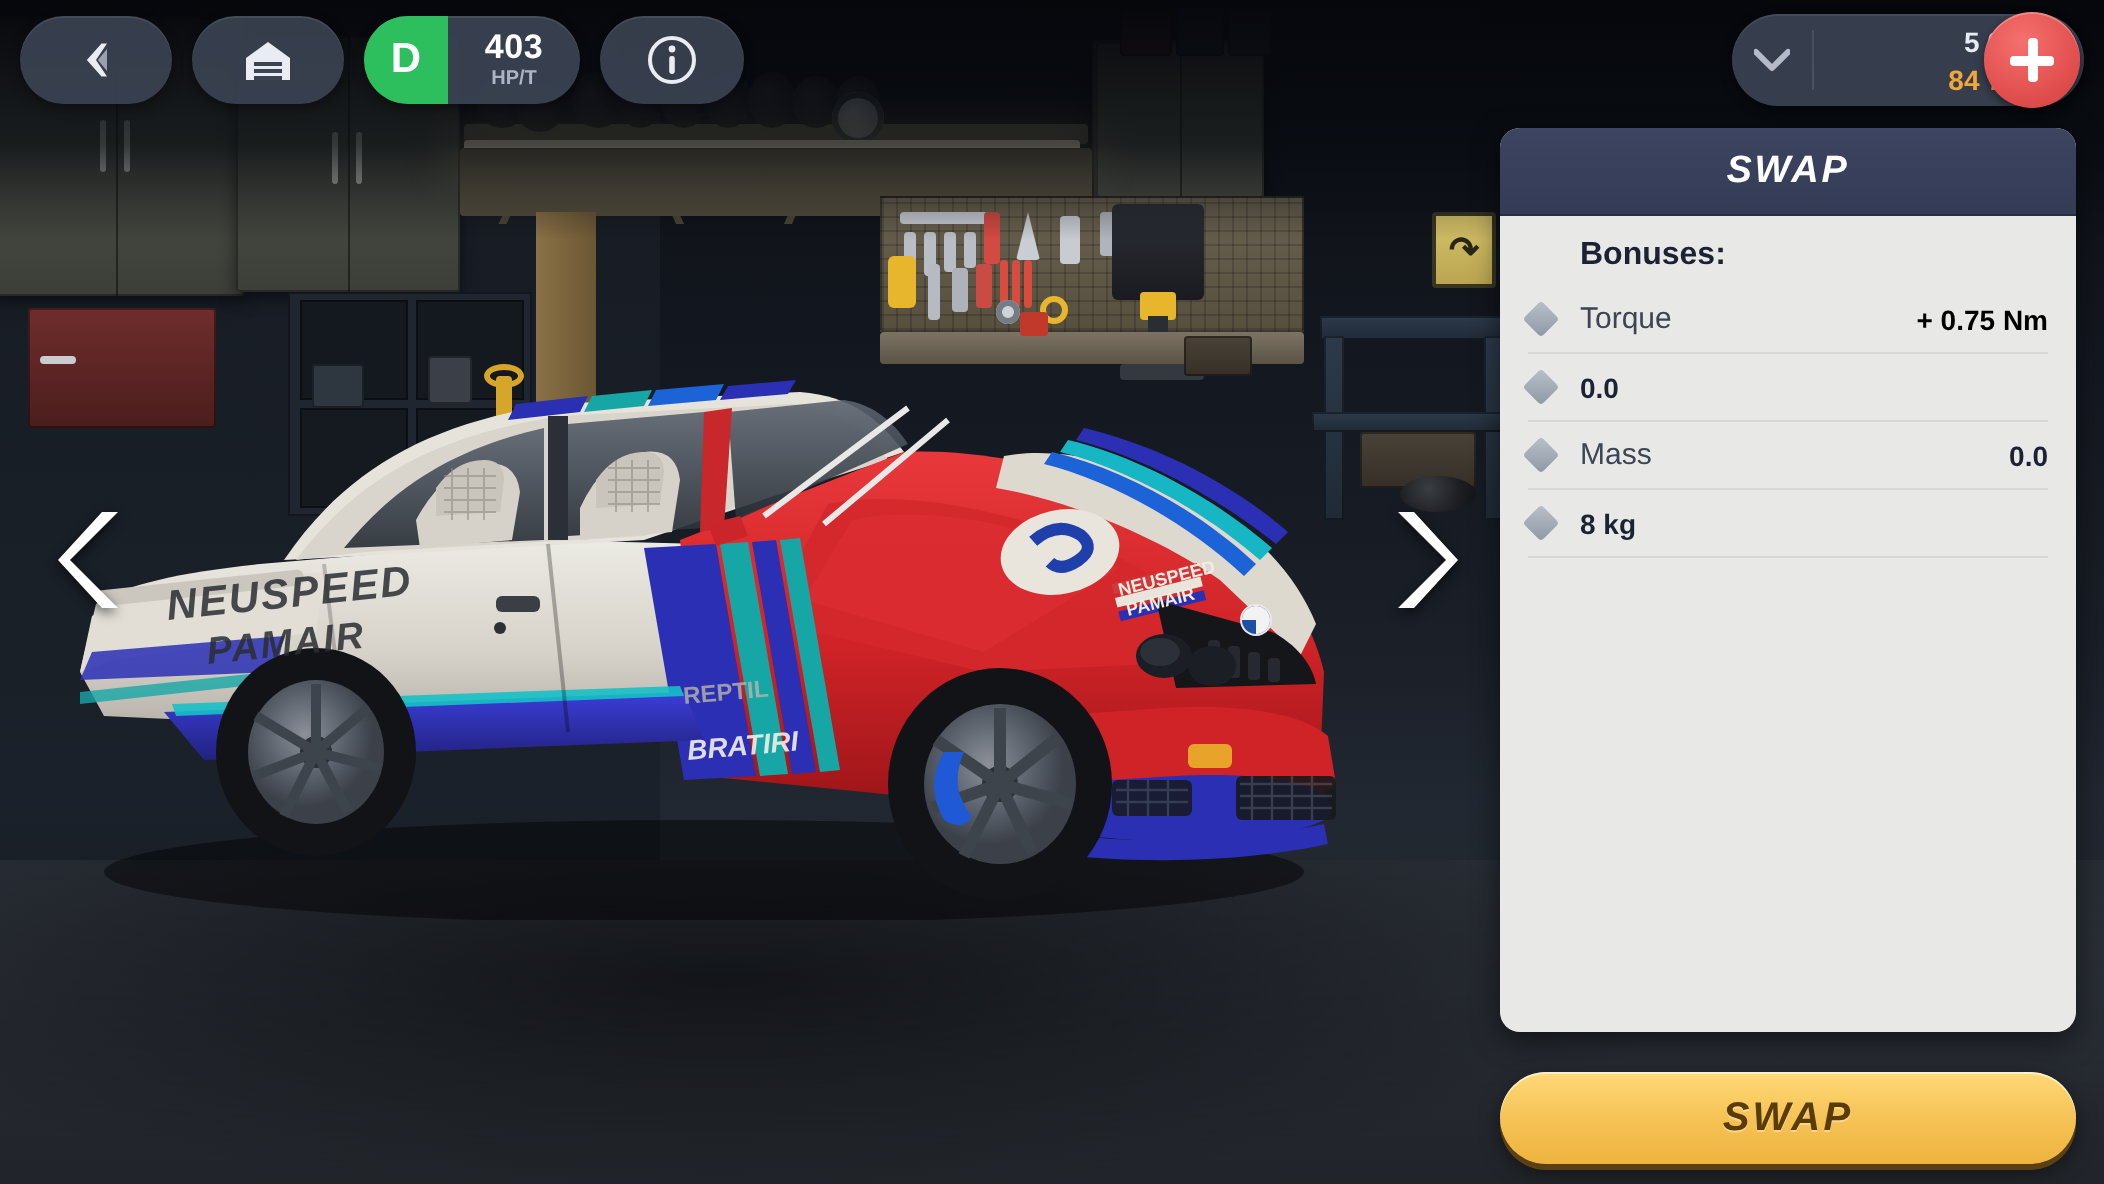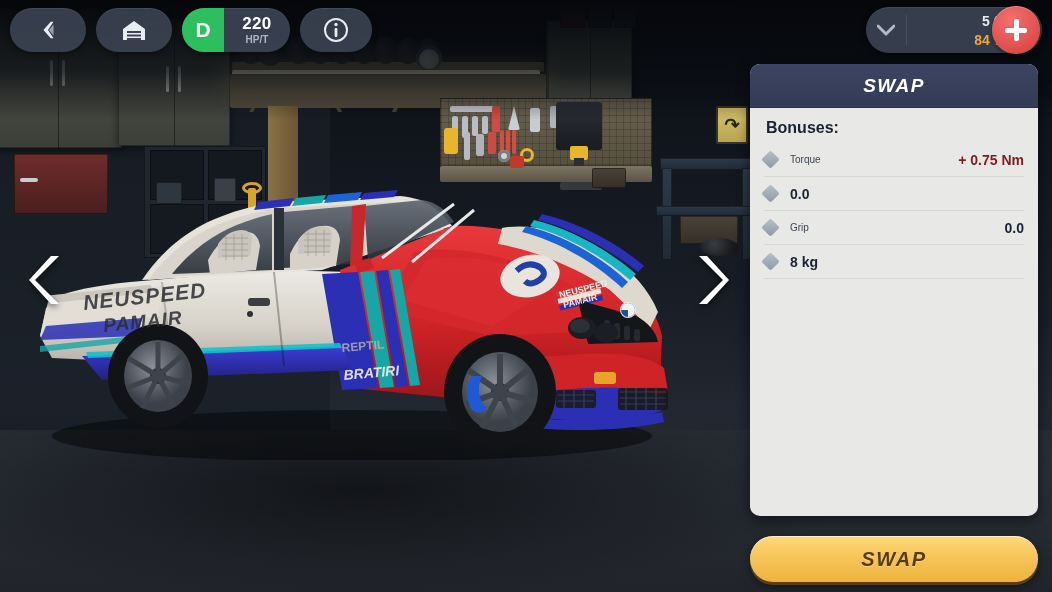--- a/index.html
+++ b/index.html
@@ -224,39 +224,39 @@
     color: #2ee07a;
     border: 2px solid #4f5a7a;
     border-radius: 12px;
     padding: 3px 12px 4px;
     font-size: 12px; font-weight: bold; font-style: italic;
     letter-spacing: 0.6px;
     box-shadow: 0 1px 2px rgba(0,0,0,0.25);
   }
   .bonuses-title {
     padding: 11px 16px 6px;
-    color: #1b2233; font-size: 16px; font-weight: bold;
+    color: #1b2233; font-size: 16px; font-weight: bold; margin-left: 24px;
   }
   .bonus-list { padding: 0 14px; }
   .bonus-row {
     display: flex; align-items: center;
     height: 34px;
     border-bottom: 1px solid #d6d8d4;
   }
   .bonus-row:last-child { border-bottom: 1px solid #d6d8d4; }
   .gem {
     width: 13px; height: 13px; margin-right: 13px;
     background: linear-gradient(135deg, #b9c0c9 0%, #8e98a5 100%);
     transform: rotate(45deg);
     border-radius: 2px;
     flex: 0 0 auto;
   }
-  .bonus-name { flex: 1; color: #3d4554; font-size: 10px; }
+  .bonus-name { flex: 1; color: #3d4554; font-size: 15px; }
   .bonus-val { font-size: 14px; font-weight: bold; color: #1b2233; }
-  .bonus-val.positive { color: #7f1d1d; text-align: center; }
+  .bonus-val.positive { color: #000000; text-align: center; }
 
   #swap-button {
     position: absolute; left: 750px; top: 536px; width: 288px; height: 46px;
     border-radius: 23px;
     background: linear-gradient(180deg, #ffd978 0%, #f6c457 48%, #eeb33e 100%);
     box-shadow: 0 3px 0 rgba(150,95,12,0.55), 0 4px 10px rgba(0,0,0,0.5),
                 inset 0 1px 0 rgba(255,255,255,0.6);
     display: flex; align-items: center; justify-content: center;
     cursor: pointer; z-index: 22;
   }
@@ -592,21 +592,21 @@
         <path d="M2 11 L13 3 L24 11 L24 22 L2 22 Z" fill="#e9ecf2"></path>
         <rect x="6" y="13" width="14" height="2" fill="#3c4454"></rect>
         <rect x="6" y="16.5" width="14" height="2" fill="#3c4454"></rect>
         <rect x="6" y="20" width="14" height="2" fill="#3c4454"></rect>
       </svg>
     </div>
 
     <div id="hp-pill">
       <div class="hp-grade">D</div>
       <div class="hp-vals">
-        <div class="hp-num">220</div>
+        <div class="hp-num">403</div>
         <div class="hp-unit">HP/T</div>
       </div>
     </div>
 
     <div class="pill" id="info-button">
       <svg class="info-ico" viewBox="0 0 28 28">
         <circle cx="14" cy="14" r="11" fill="none" stroke="#e9ecf2" stroke-width="2"></circle>
         <circle cx="14" cy="8.5" r="1.7" fill="#e9ecf2"></circle>
         <rect x="12.6" y="12" width="2.8" height="9" rx="1.2" fill="#e9ecf2"></rect>
       </svg>
@@ -660,21 +660,21 @@
         <span class="gem"></span>
         <span class="bonus-name">Torque</span>
         <span class="bonus-val positive">+ 0.75 Nm</span>
       </div>
       <div class="bonus-row">
         <span class="gem"></span>
         <span class="bonus-val">0.0</span>
       </div>
       <div class="bonus-row">
         <span class="gem"></span>
-        <span class="bonus-name">Grip</span>
+        <span class="bonus-name">Mass</span>
         <span class="bonus-val">0.0</span>
       </div>
       <div class="bonus-row">
         <span class="gem"></span>
         <span class="bonus-val">8 kg</span>
       </div>
     </div>
   </div>
 
   <div id="swap-button">

